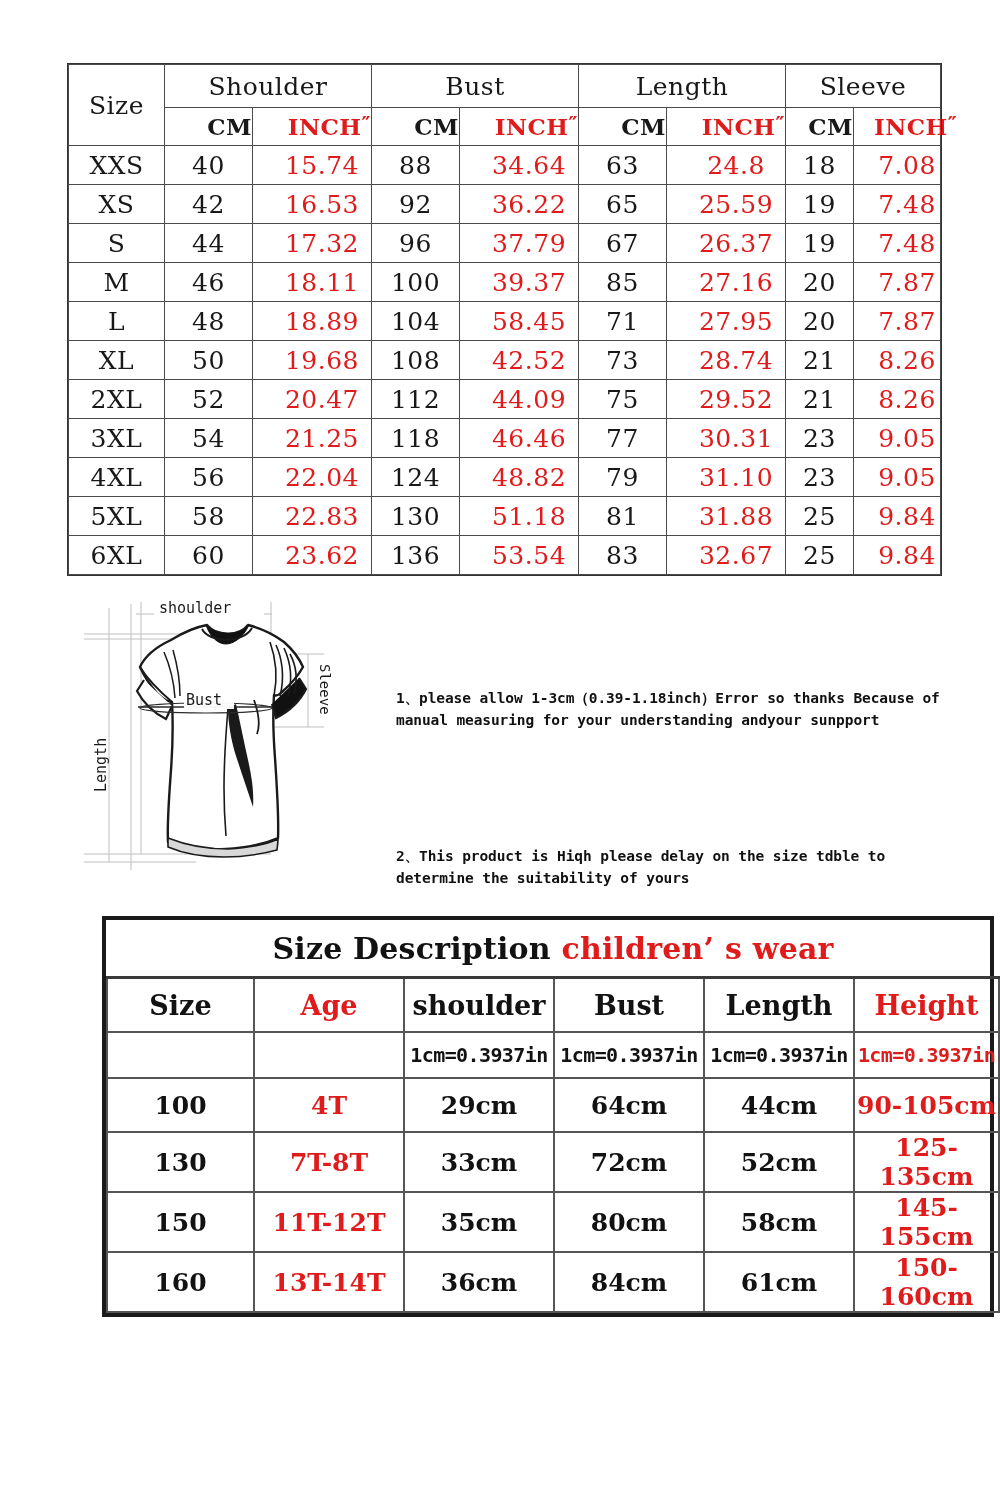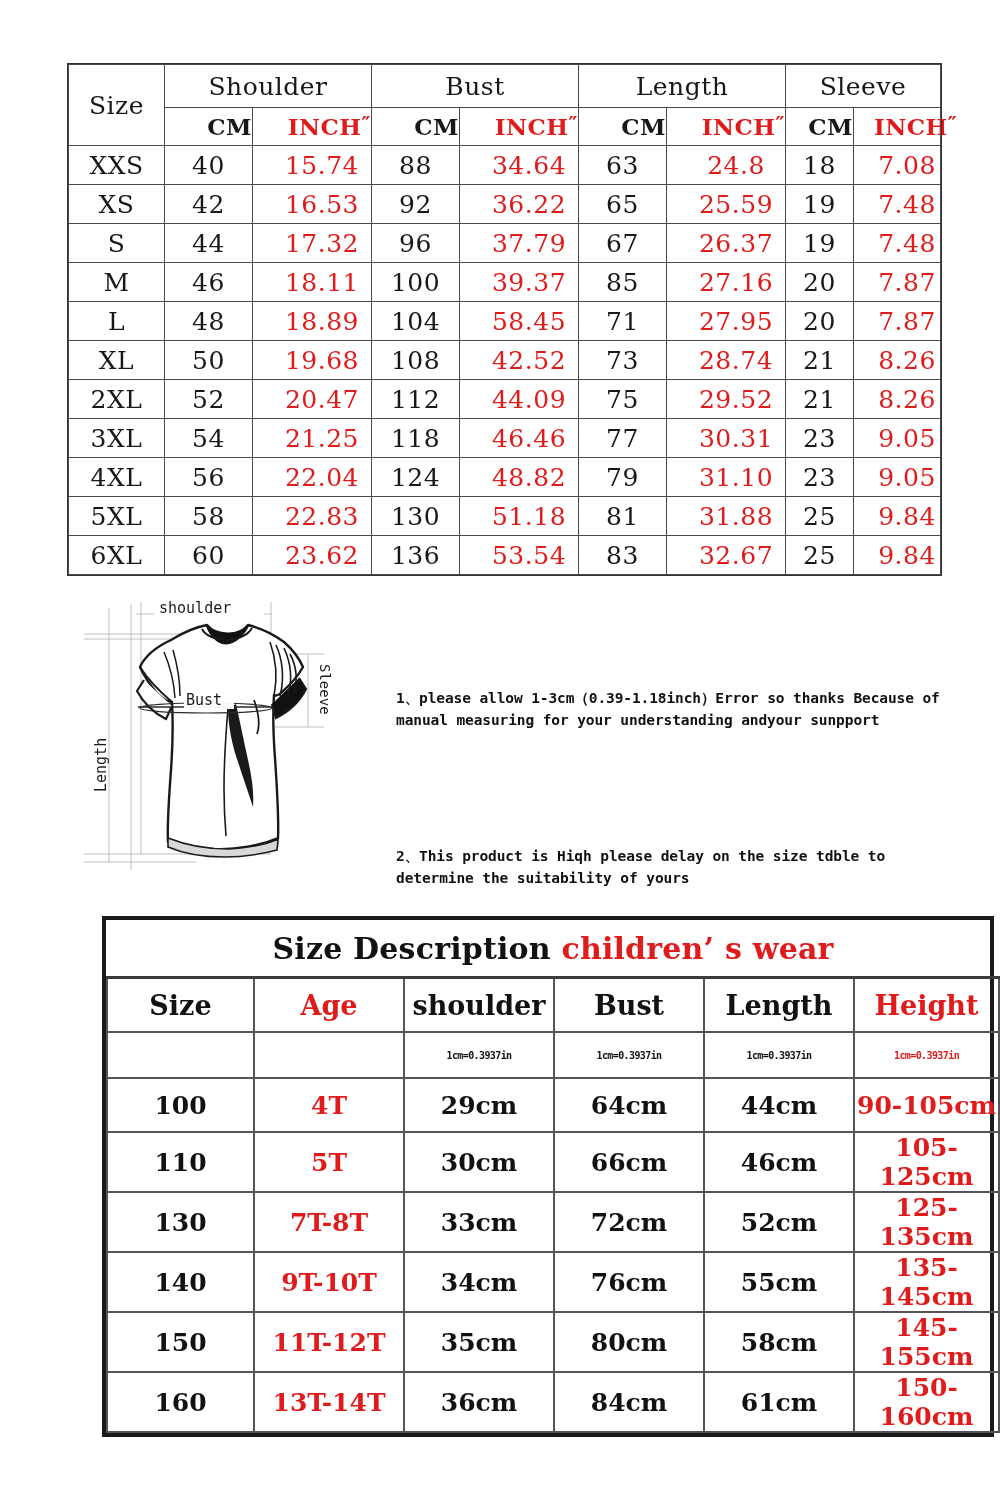--- a/index.html
+++ b/index.html
@@ -122,21 +122,21 @@
     letter-spacing: 0.2px;
   }
   table.kids td.title-cell .red { color: #e01b1b; }
   table.kids td.head {
     font-size: 27px;
     height: 52px;
   }
   table.kids td.head.red { color: #e01b1b; }
   table.kids td.conv {
     font-family: "DejaVu Sans Mono", monospace;
-    font-size: 10px;
+    font-size: 20px;
     font-weight: bold;
     height: 44px;
     letter-spacing: -0.6px;
   }
   table.kids td.conv.red { color: #e01b1b; }
   table.kids td.red { color: #e01b1b; }
 </style>
 </head>
 <body>
 
@@ -403,44 +403,28 @@
       </tr>
       <tr>
           <td>100</td>
           <td class="red">4T</td>
           <td>29cm</td>
           <td>64cm</td>
           <td>44cm</td>
           <td class="red">90-105cm</td>
         </tr>
       <tr>
-          <td>110</td>
-          <td class="red">5T</td>
-          <td>30cm</td>
-          <td>66cm</td>
-          <td>46cm</td>
-          <td class="red">105-125cm</td>
-        </tr>
-      <tr>
           <td>130</td>
           <td class="red">7T-8T</td>
           <td>33cm</td>
           <td>72cm</td>
           <td>52cm</td>
           <td class="red">125-135cm</td>
         </tr>
       <tr>
-          <td>140</td>
-          <td class="red">9T-10T</td>
-          <td>34cm</td>
-          <td>76cm</td>
-          <td>55cm</td>
-          <td class="red">135-145cm</td>
-        </tr>
-      <tr>
           <td>150</td>
           <td class="red">11T-12T</td>
           <td>35cm</td>
           <td>80cm</td>
           <td>58cm</td>
           <td class="red">145-155cm</td>
         </tr>
       <tr>
           <td>160</td>
           <td class="red">13T-14T</td>

